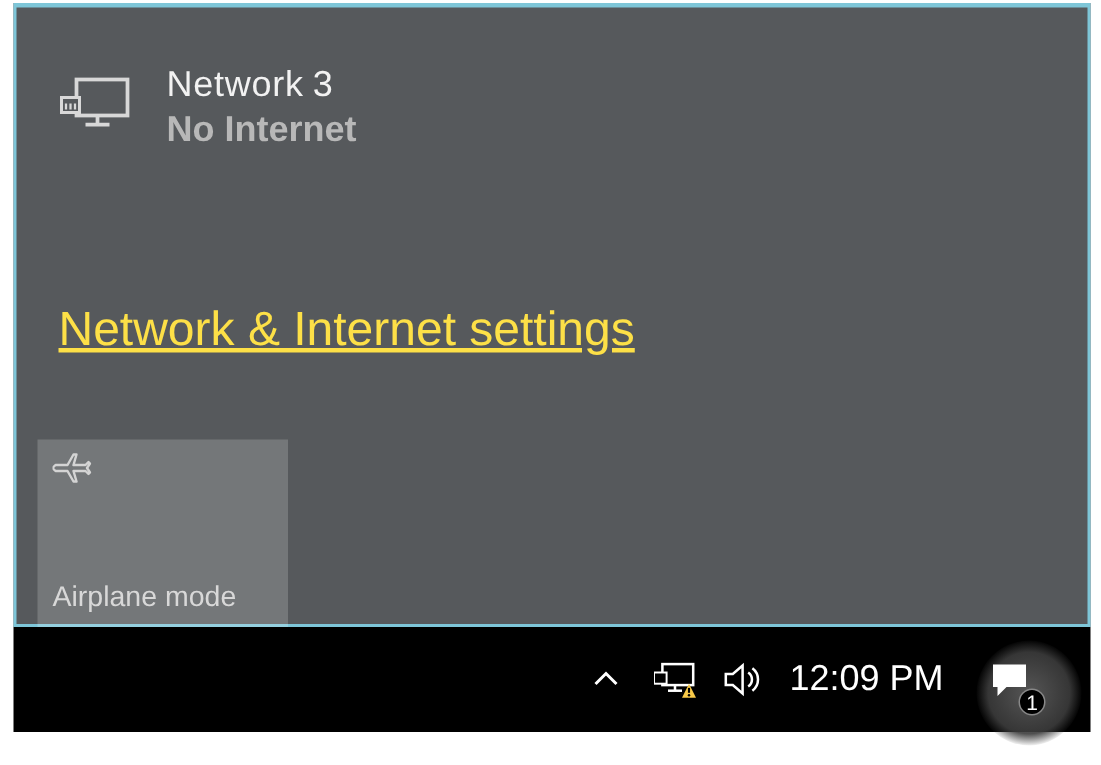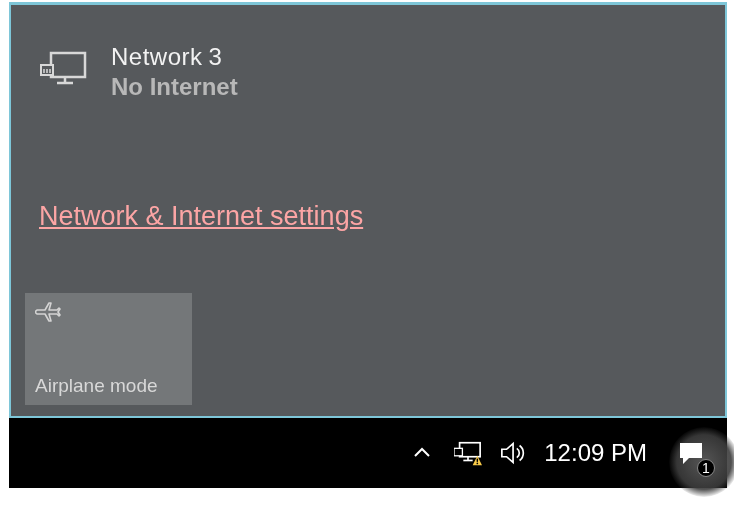--- a/index.html
+++ b/index.html
@@ -27,50 +27,50 @@
     display: flex;
     align-items: flex-start;
   }
   .network-icon { width: 48px; height: 44px; display: inline-block; margin-right: 24px; margin-top: 6px; }
   .network-texts { display: flex; flex-direction: column; }
   .network-name { font-size: 24px; color: #f2f2f2; letter-spacing: 0.5px; }
   .network-name .num { margin-left: 6px; }
   .network-status { font-size: 24px; color: #b8b8b8; margin-top: 2px; font-weight: bold; }
 
   .settings-block { position: absolute; left: 28px; top: 196px; }
-  .settings-link { font-size: 27px; color: #fca5a5; text-decoration: underline; cursor: pointer; }
+  .settings-link { font-size: 32px; color: #fde047; text-decoration: underline; cursor: pointer; }
   .settings-desc { font-size: 20px; color: #dcdcdc; margin-top: 10px; }
 
   .tile {
     position: absolute;
     left: 14px;
     top: 288px;
     width: 167px;
-    height: 112px;
+    height: 125px;
     background: rgba(255,255,255,0.18);
     color: #d8d8d8;
     padding: 8px 10px;
     cursor: pointer;
   }
   .tile .tile-icon { width: 26px; height: 22px; display: block; margin-bottom: 0; }
   .tile .tile-label { position: absolute; left: 10px; bottom: 8px; font-size: 19px; }
 
   
   .taskbar {
     position: absolute;
     left: 9px;
     top: 418px;
     width: 718px;
     height: 70px;
     background: #000000;
     color: #ffffff;
     display: flex;
     align-items: center;
     justify-content: flex-end;
-    padding-right: 6px;
+    padding-right: 24px;
   }
   .tray { display: flex; align-items: center; gap: 18px; margin-right: 10px; }
   .tray .icon { width: 28px; height: 28px; display: inline-flex; align-items: center; justify-content: center; }
   .clock { font-size: 24px; color: #ffffff; margin-right: 14px; margin-left: 6px; }
   .action-center-wrap { position: relative; width: 60px; height: 60px; display: flex; align-items: center; justify-content: center; }
   .ac-circle { position: absolute; right: -18px; bottom: -14px; width: 70px; height: 70px; border-radius: 50%; background: radial-gradient(circle at center, rgba(90,90,90,0.95) 0%, rgba(60,60,60,0.9) 55%, rgba(0,0,0,0) 72%); }
   .ac-icon { position: relative; z-index: 2; }
   .ac-badge { position: absolute; z-index: 3; bottom: 6px; right: 6px; background: #000; color: #fff; font-size: 14px; width: 18px; height: 18px; border-radius: 50%; border: 1px solid #888; display: flex; align-items: center; justify-content: center; }
 
   svg { display: block; }

